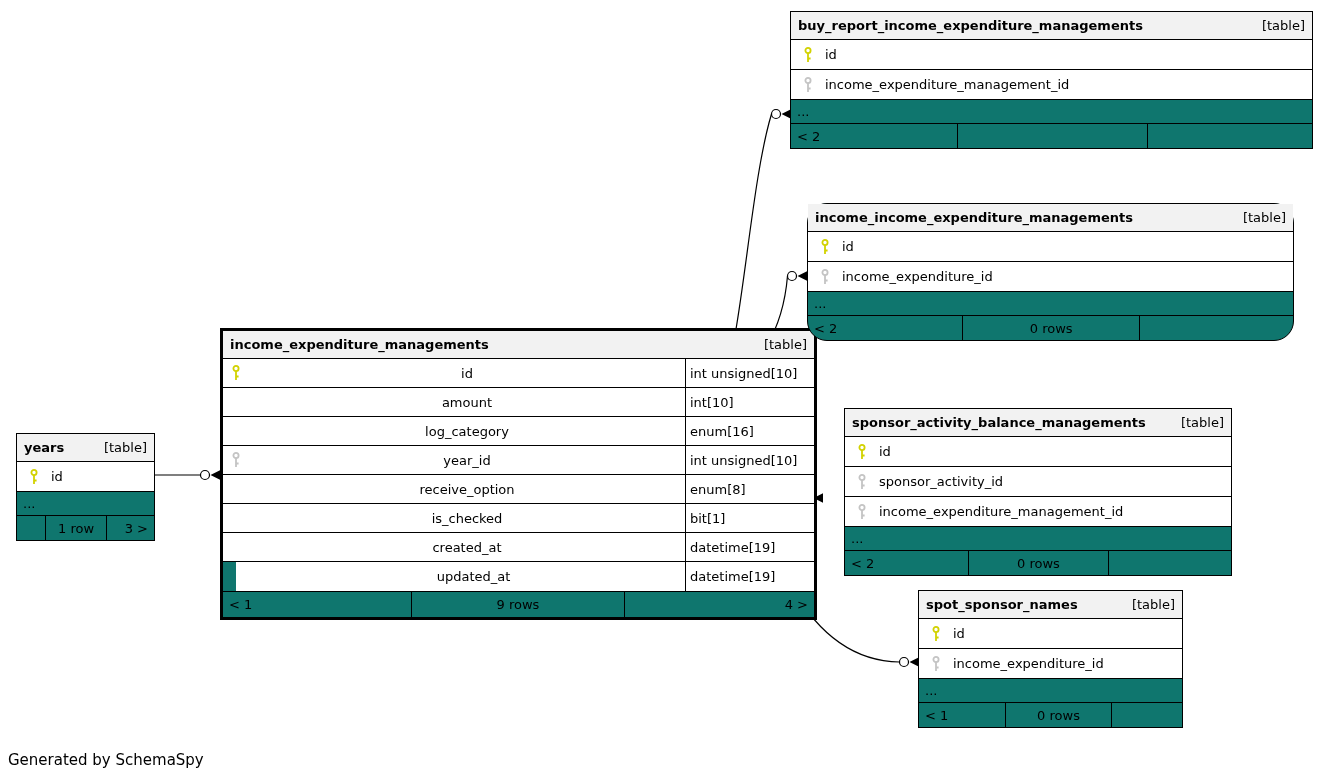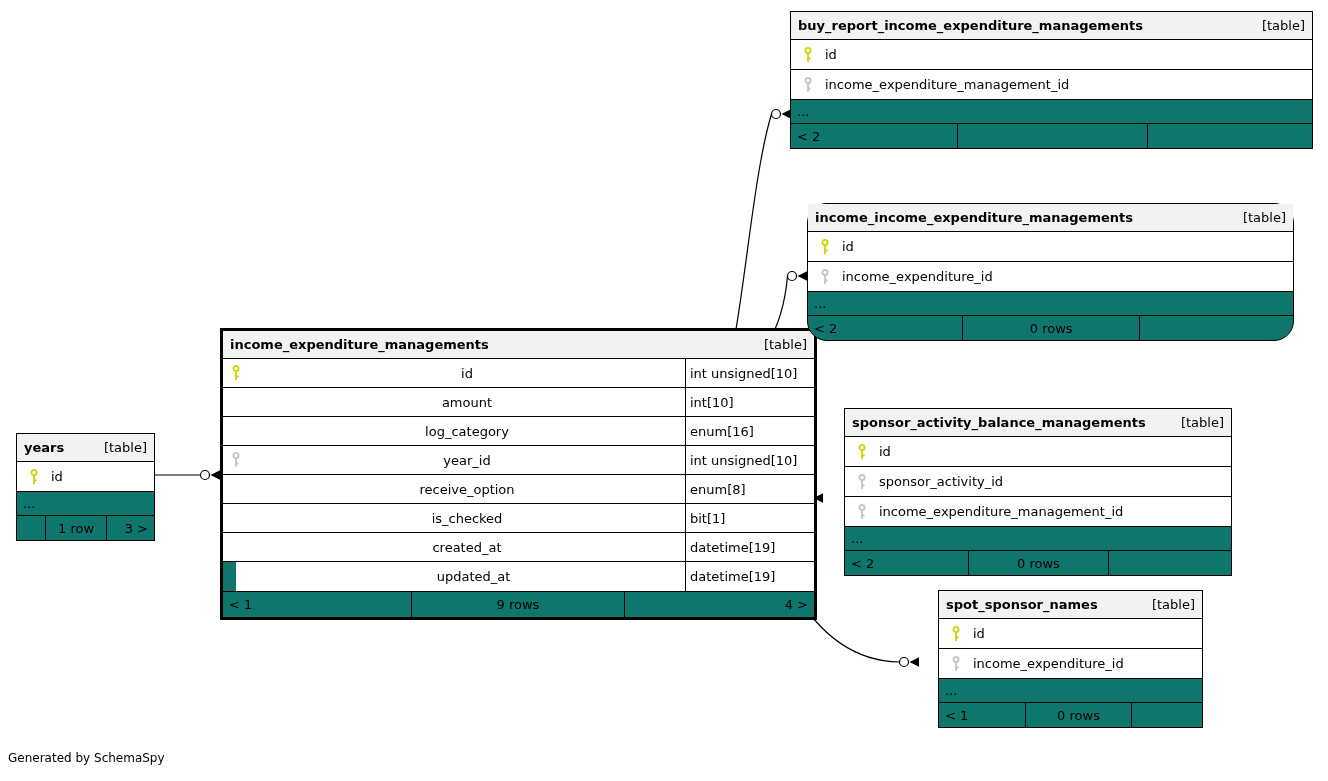--- a/index.html
+++ b/index.html
@@ -35,21 +35,21 @@
   .t-footer span { display:flex; align-items:center; padding:0 6px; white-space:nowrap; }
   .t-footer span:nth-child(1), .t-footer span:nth-child(2) { border-right:1px solid #000; }
   .t-footer .f-mid { justify-content:center; }
   .t-footer .f-right { justify-content:flex-end; }
 
   .f-central { grid-template-columns:32% 36% 32%; }
   .f-side { grid-template-columns:32% 36.5% 31.5%; }
   .f-spot { grid-template-columns:33% 40.5% 26.5%; }
   .f-years { grid-template-columns:21% 45% 34%; }
 
-  .credit { position:absolute; left:8px; top:751px; z-index:2; font-size:12px; }
+  .credit { position:absolute; left:8px; top:751px; z-index:2; font-size:15px; }
 </style>
 </head>
 <body>
 
 <svg class="wires" width="1328" height="781">
   <g fill="none" stroke="#000" stroke-width="1.2">
     <path d="M155,475 L200.5,475"></path>
     <path d="M722,386 C742,340 750,185 771.5,114"></path>
     <path d="M722,386.5 C758,372 783,330 787.5,276"></path>
     <path d="M722,388 C755,400 785,445 803.5,498"></path>
@@ -269,21 +269,21 @@
     <span class="col-name">income_expenditure_management_id</span>
   </div>
   <div class="t-ellipsis">...</div>
   <div class="t-footer f-side">
     <span class="f-left">&lt; 2</span>
     <span class="f-mid">0 rows</span>
     <span class="f-right"></span>
   </div>
 </div>
 
-<div class="table-card" style="left:918px; top:590px; width:265px;margin-left:20px;">
+<div class="table-card" style="left:918px; top:590px; width:265px;">
   <div class="t-header">
     <span class="t-name">spot_sponsor_names</span>
     <span class="t-badge">[table]</span>
   </div>
   <div class="t-row">
     <span class="icon-cell">
         <span class="key-icon pk">
       <svg viewBox="0 0 10 16" width="10" height="16">
             <circle cx="5" cy="3.5" r="2.6" fill="none" stroke="currentColor" stroke-width="1.8"></circle>
             <path d="M5 6 v9 M5 11.5 h2.6" stroke="currentColor" stroke-width="1.8" fill="none"></path>

